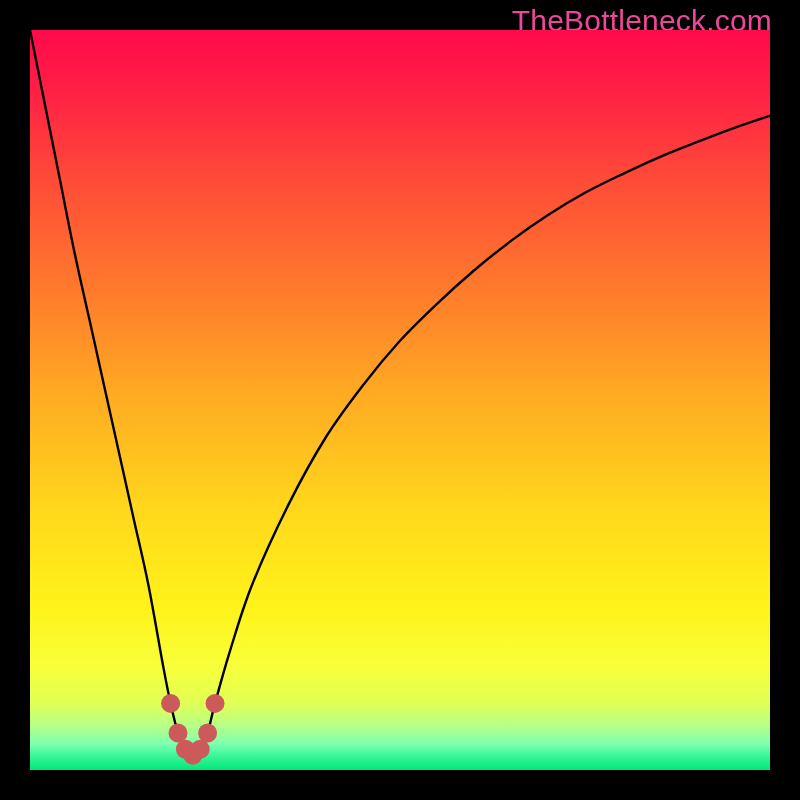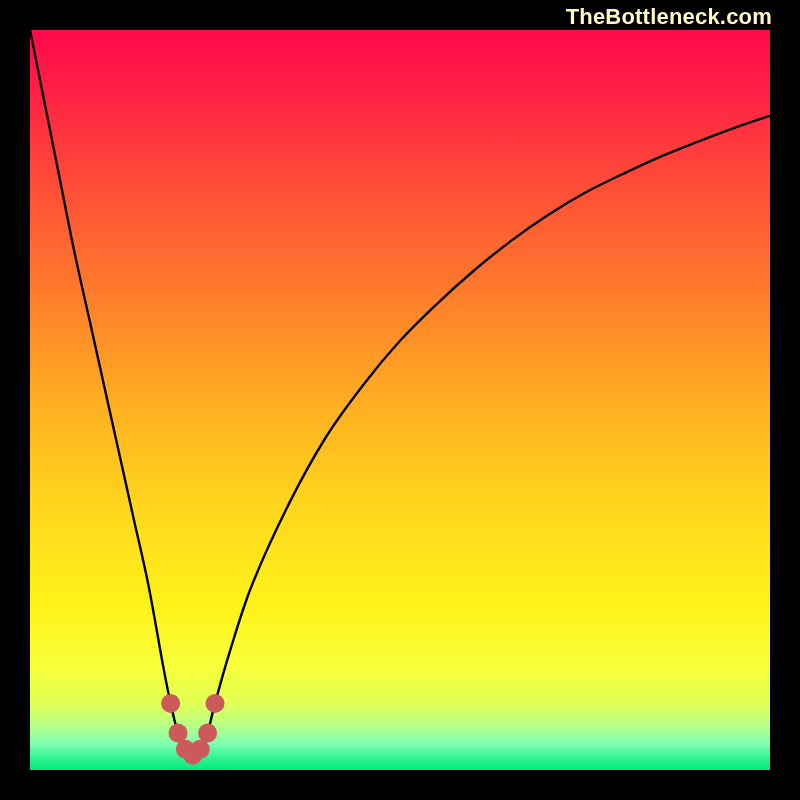--- a/index.html
+++ b/index.html
@@ -20,23 +20,23 @@
     overflow: hidden;
   }
   .gradient {
     position: absolute;
     left: 0; top: 0; right: 0; bottom: 0;
   }
   .watermark {
     position: absolute;
     top: 4px;
     right: 28px;
-    color: #fef9c3;
-    font-size: 22px;
-    font-weight: 700;
+    color: #ec4899;
+    font-size: 30px;
+    font-weight: 400;
     letter-spacing: 0.2px;
   }
   svg.curve {
     position: absolute;
     left: 0; top: 0;
     width: 740px;
     height: 740px;
     overflow: visible;
   }
 </style>

